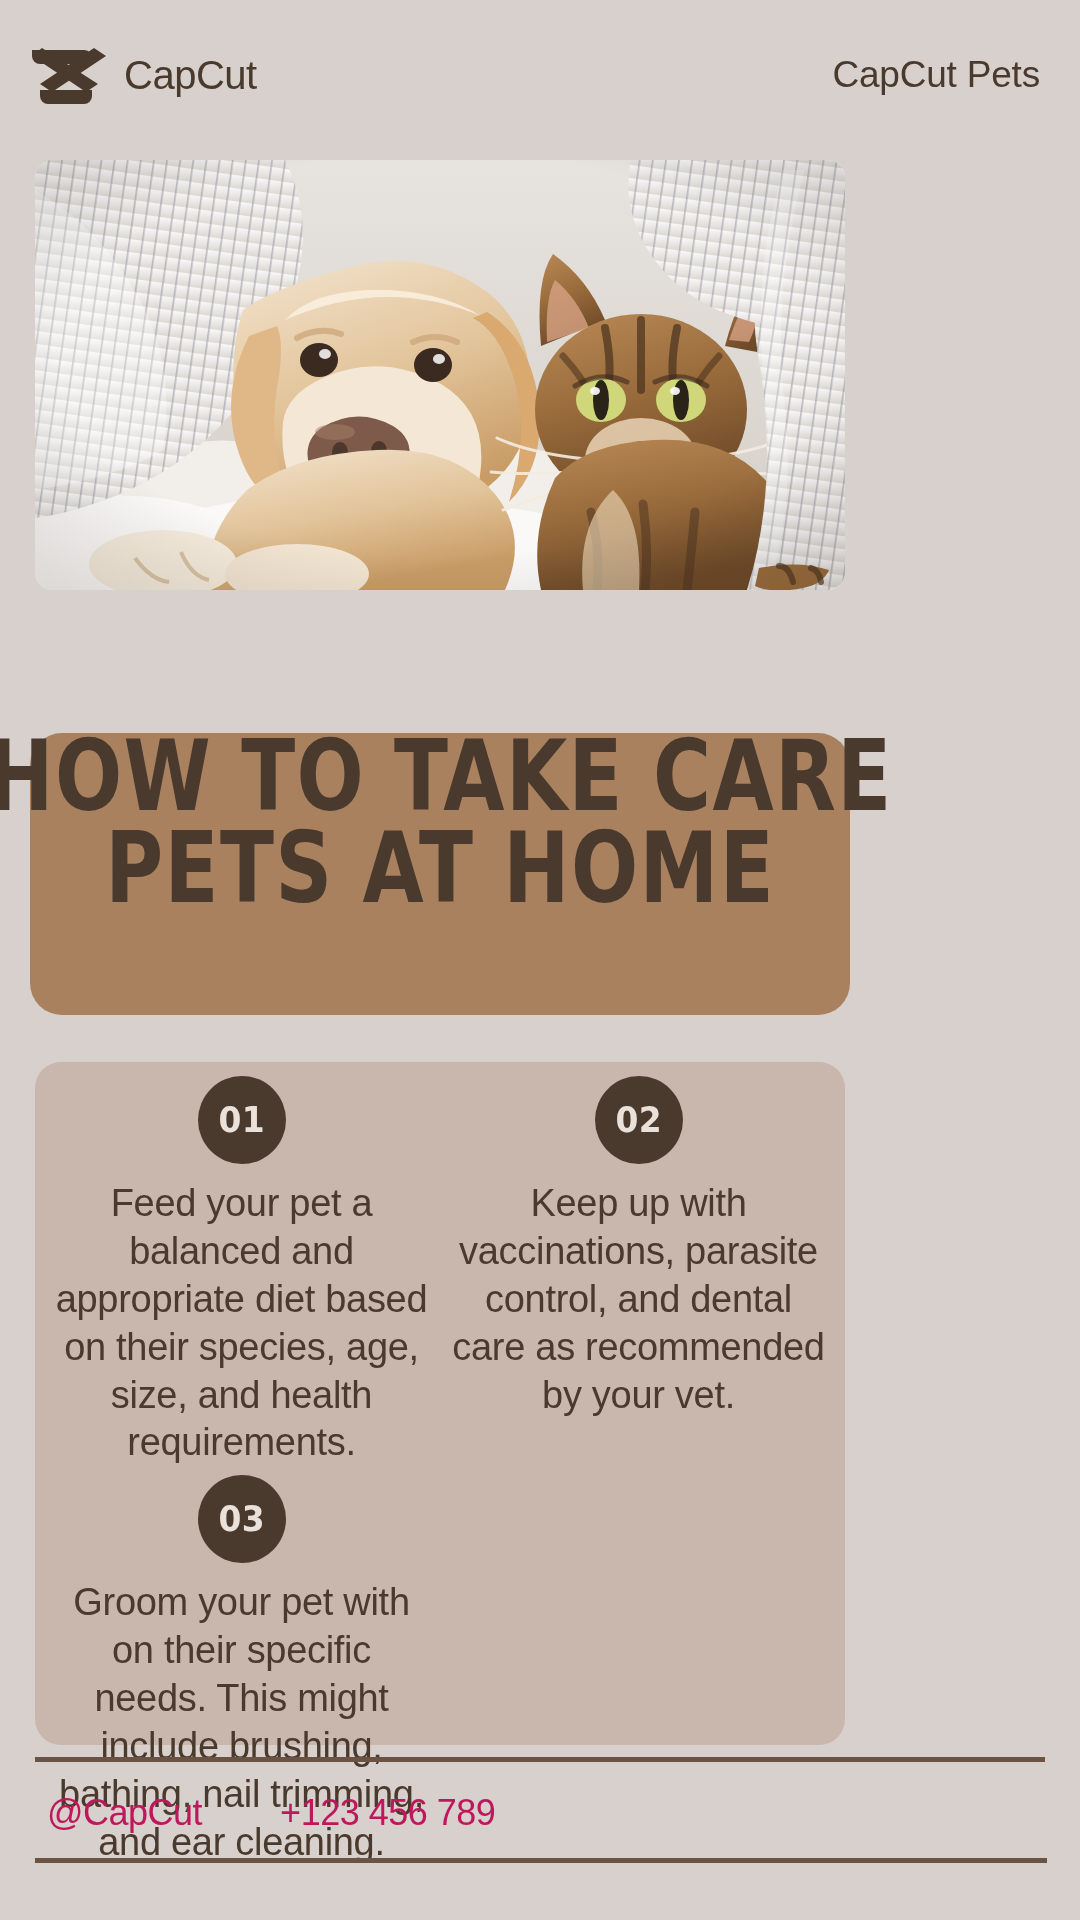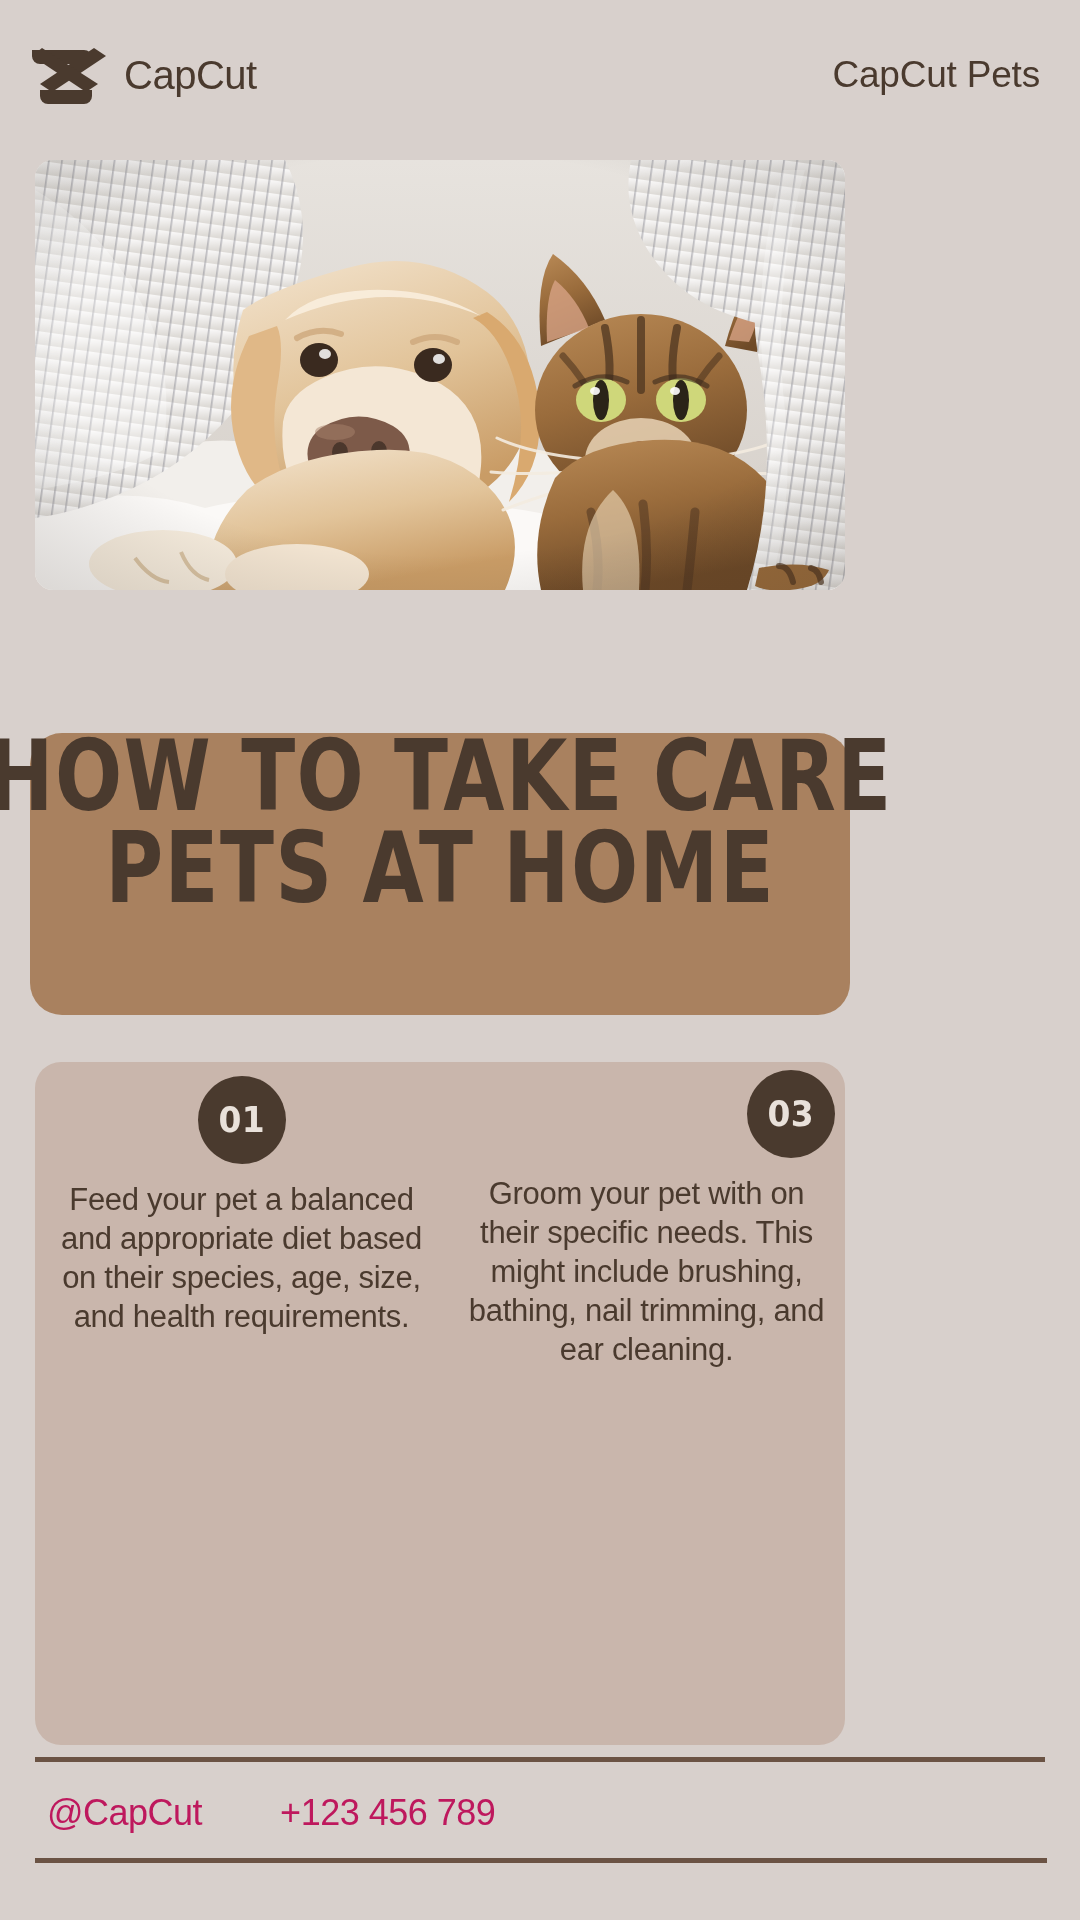--- a/index.html
+++ b/index.html
@@ -84,41 +84,41 @@
     grid-template-columns:1fr 1fr;
     grid-template-rows:1fr 1fr;
   }
   .tip {
     display:flex; flex-direction:column;
     align-items:center;
     padding:14px 12px 0 12px;
   }
   .tip-1 { padding-left:18px; padding-right:10px; }
   .tip-2 { padding-left:10px; padding-right:18px; }
-  .tip-3 { padding-left:18px; padding-right:10px; padding-top:8px;align-items:flex-end; }
+  .tip-3 { padding-left:18px; padding-right:10px; padding-top:8px; }
   .tip-4 { padding-left:10px; padding-right:18px; padding-top:8px; }
 
   .tip-badge {
     width:88px; height:88px;
     border-radius:50%;
     background:#4a3a2e;
     display:flex; align-items:center; justify-content:center;
     margin-bottom:16px;
     flex:none;
   }
   .tip-num {
     font-family:"DejaVu Sans", sans-serif;
     font-weight:bold;
     font-size:35px;
     color:#e9e1da;
     letter-spacing:0.5px;
     transform:scaleX(0.94);
   }
   .tip-text {
-    font-size:31px;
+    font-size:38px;
     line-height:1.26;
     color:#4a3a2e;
     text-align:center;
     letter-spacing:-0.3px;
   }
 
   
   .rule {
     position:absolute;
     left:35px;
@@ -296,20 +296,26 @@
 
   <div class="tips-card">
 
     <div class="tip tip-1">
       <div class="tip-badge">
         <span class="tip-num">01</span>
       </div>
       <div class="tip-text">Feed your pet a balanced and appropriate diet based on their species, age, size, and health requirements.</div>
     </div>
 
+    <div class="tip tip-2">
+      <div class="tip-badge">
+        <span class="tip-num">02</span>
+      </div>
+      <div class="tip-text">Keep up with vaccinations, parasite control, and dental care as recommended by your vet.</div>
+    </div>
 
     <div class="tip tip-3">
       <div class="tip-badge">
         <span class="tip-num">03</span>
       </div>
       <div class="tip-text">Groom your pet with on their specific needs. This might include brushing, bathing, nail trimming, and ear cleaning.</div>
     </div>
 
 
   </div>

